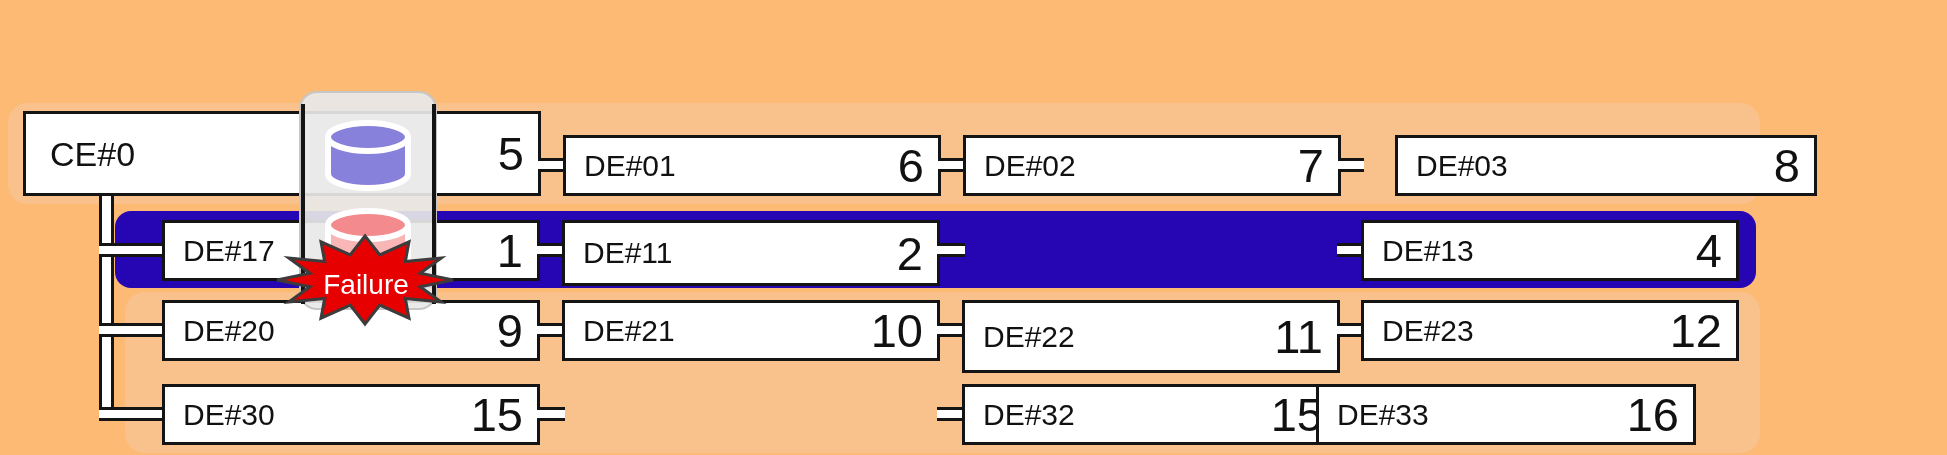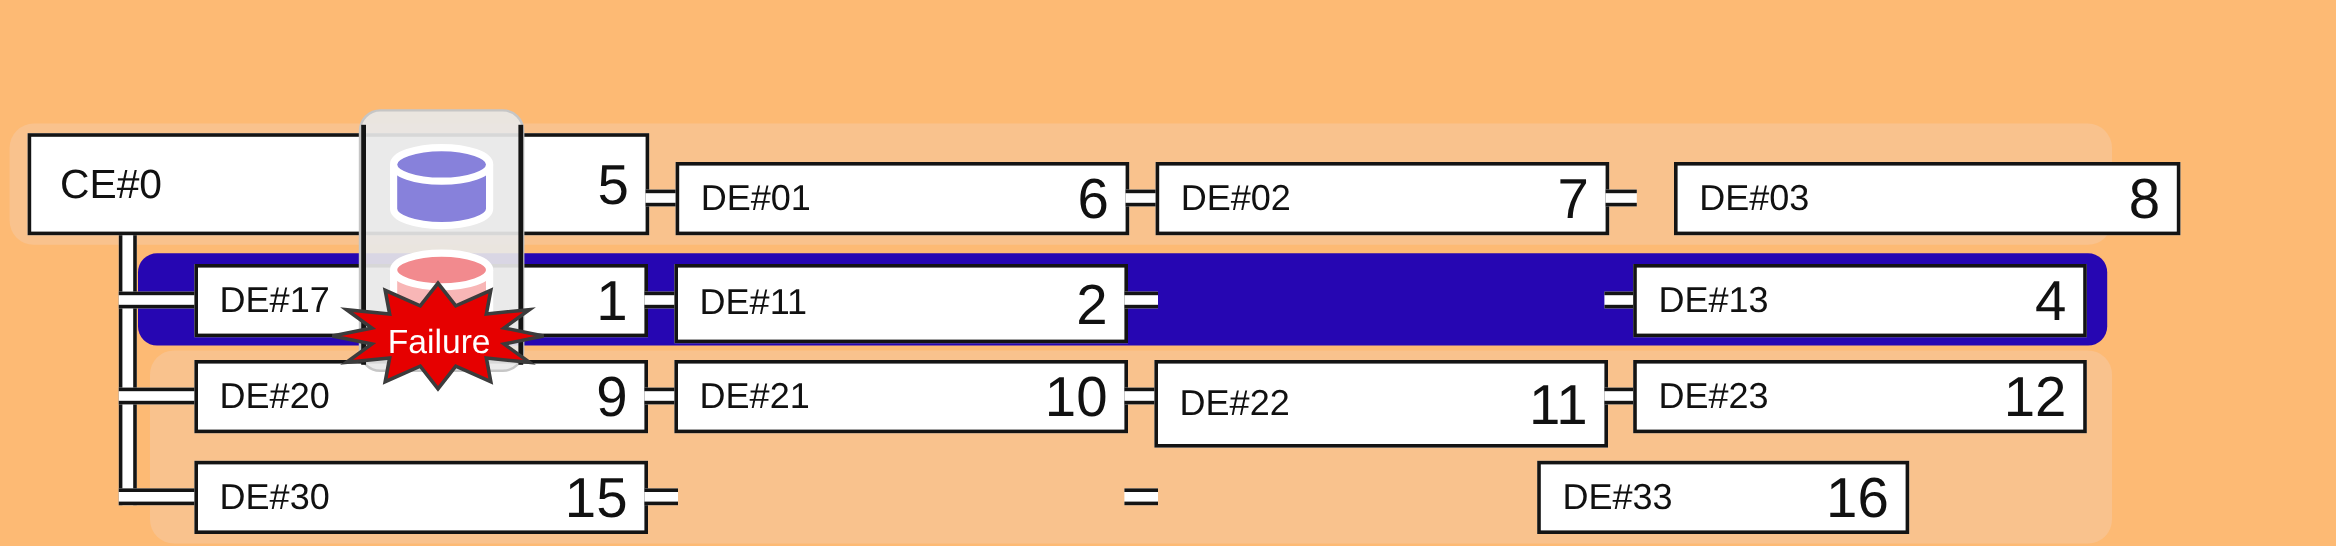--- a/index.html
+++ b/index.html
@@ -108,22 +108,26 @@
     <span class="lbl">DE#23</span>
     <span class="num">12</span>
   </div>
 
   <div class="box" style="left:162px;top:384px;width:378px;height:61px">
     <span class="lbl">DE#30</span>
     <span class="num">15</span>
   </div>
   <div class="stub" style="left:537px;top:407px;width:28px"></div>
   <div class="stub" style="left:937px;top:407px;width:28px"></div>
+  <div class="box" style="left:962px;top:384px;width:378px;height:61px">
+    <span class="lbl">DE#32</span>
+    <span class="num">15</span>
+  </div>
   <div class="stub" style="left:1337px;top:407px;width:27px"></div>
-  <div class="box" style="left:1281px;top:384px;width:310px;height:61px">
+  <div class="box" style="left:1316px;top:384px;width:380px;height:61px">
     <span class="lbl">DE#33</span>
     <span class="num">16</span>
   </div>
 
   <div class="slotcol"></div>
   <div class="slotcol-edge" style="left:301px;top:104px;height:200px"></div>
   <div class="slotcol-edge" style="left:432px;top:104px;height:200px"></div>
 
   <svg class="cyl" style="left:317px;top:118px" width="102" height="76" viewBox="0 0 102 76">
     <path d="M11 19 v37 a40 14 0 0 0 80 0 v-37" fill="#8781DB" stroke="#ffffff" stroke-width="6"></path>

